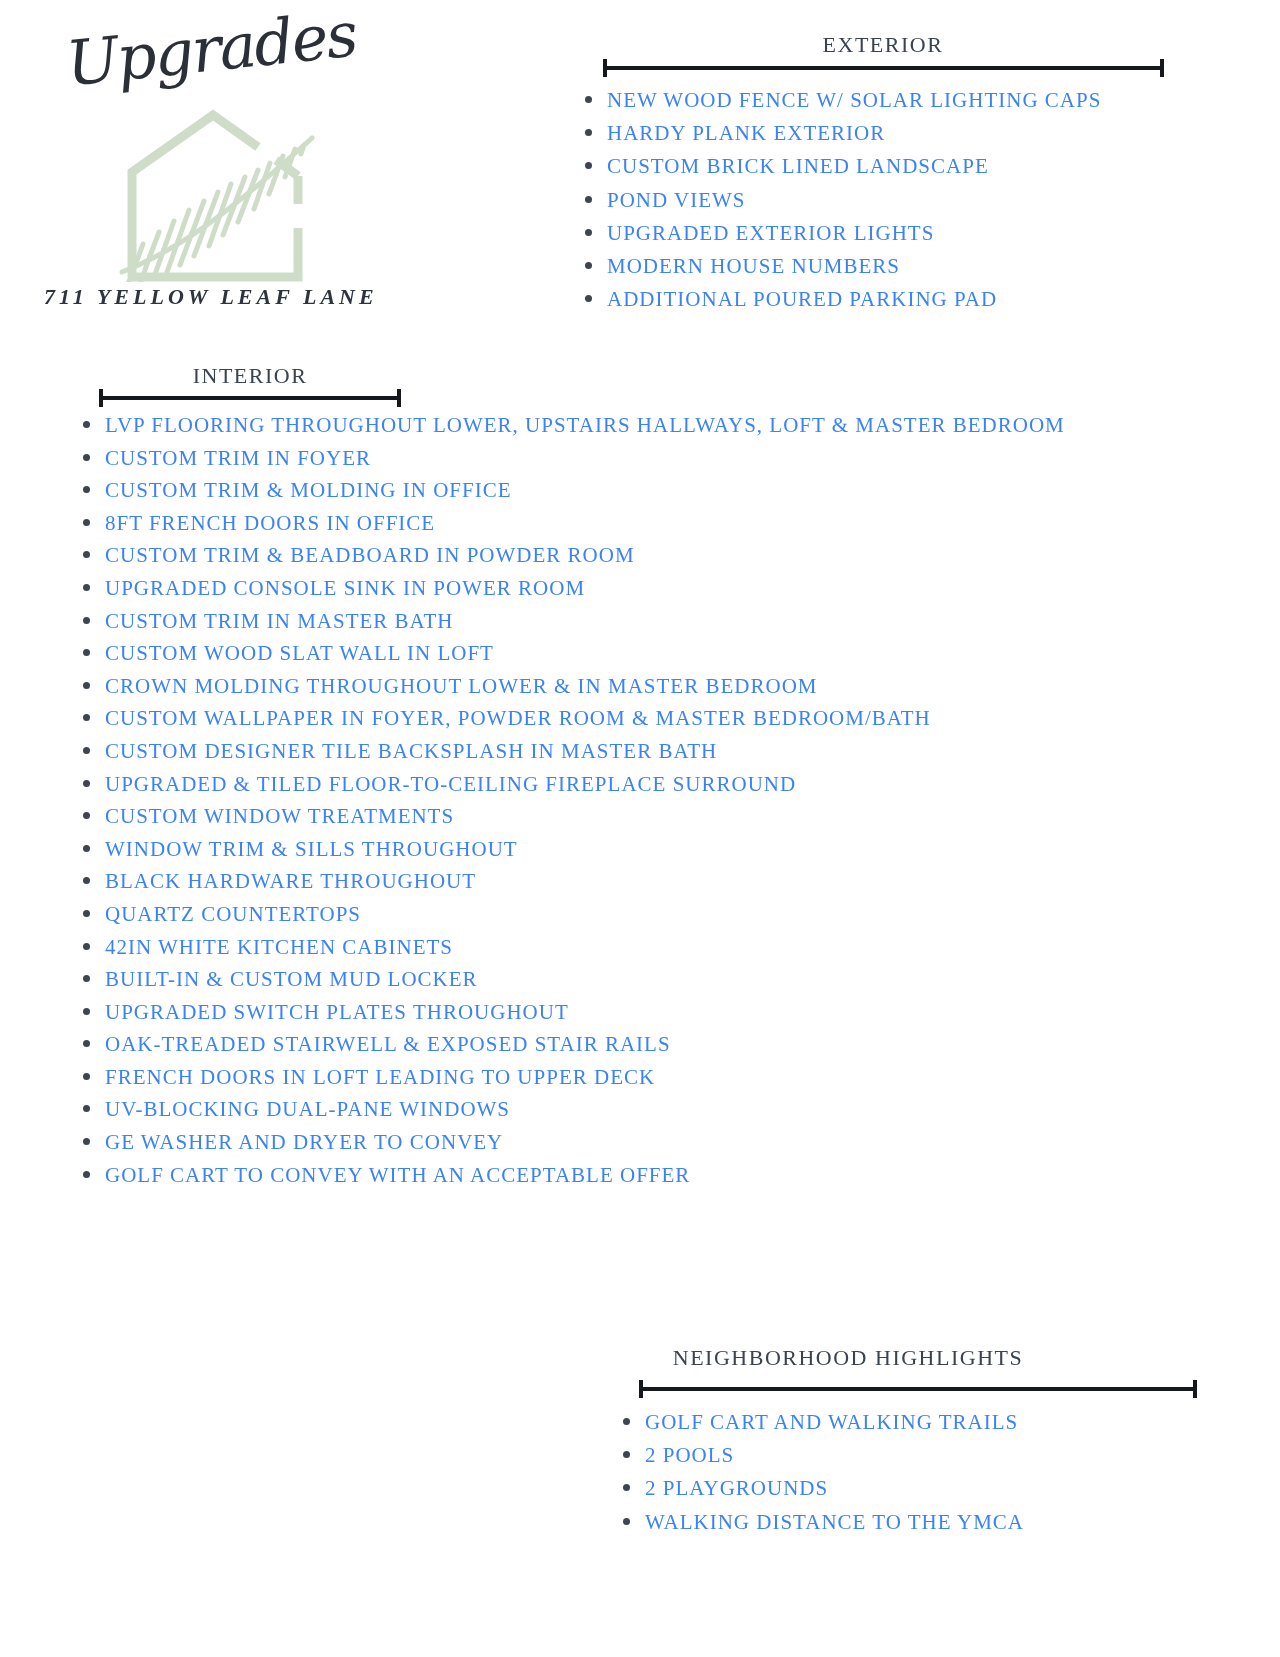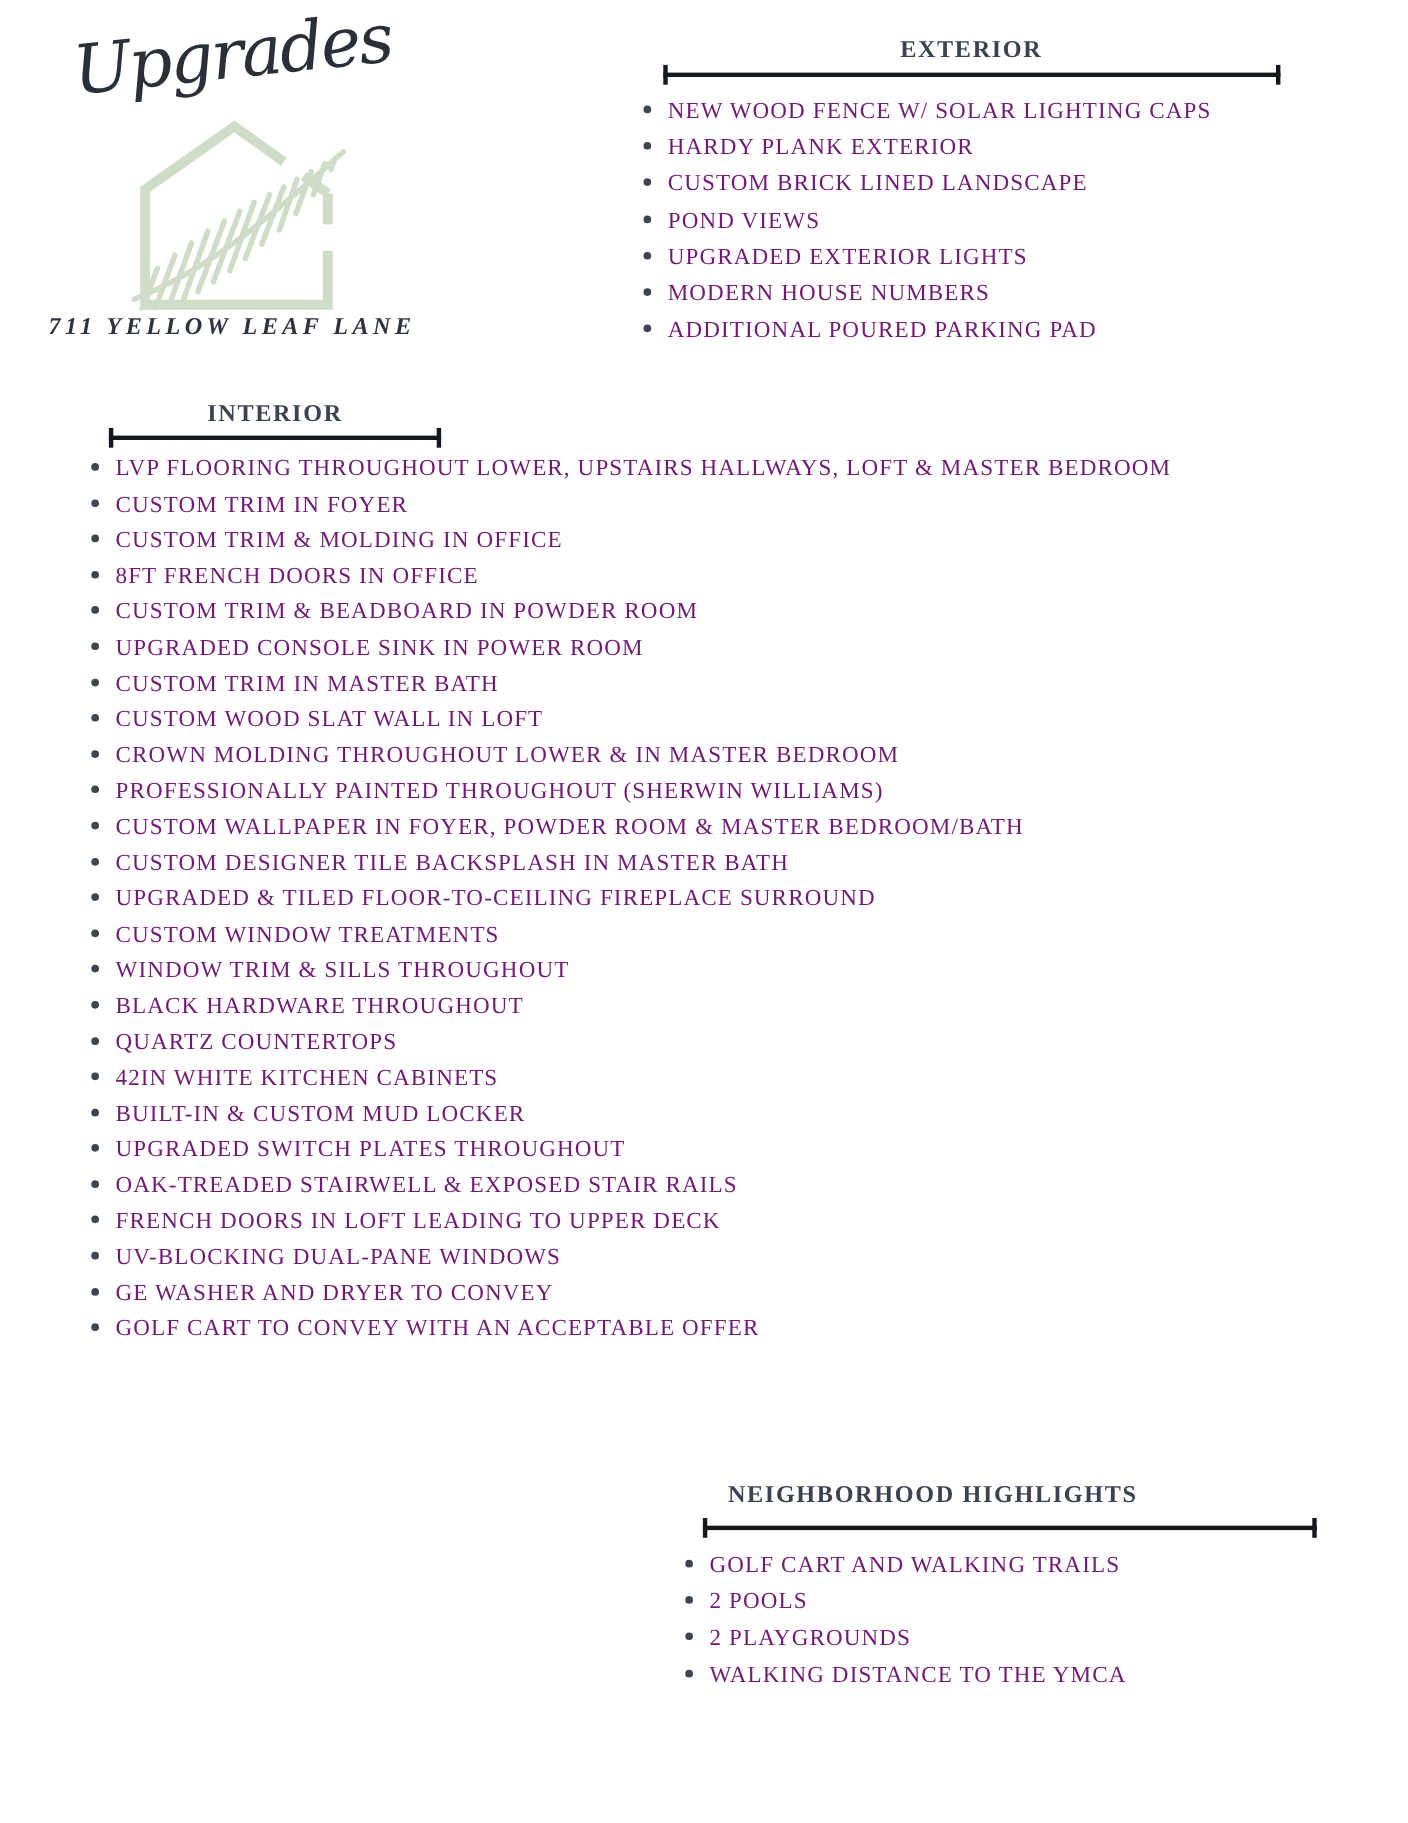--- a/index.html
+++ b/index.html
@@ -18,35 +18,35 @@
   .logo-mark{position:absolute;left:108px;top:108px;width:224px;height:174px;}
   .address{
     position:absolute;left:44px;top:284px;width:420px;
     font-size:22px;font-weight:bold;letter-spacing:4px;color:#2e343f;
     white-space:nowrap;
     font-style:italic;
   }
   
   .sec-title{
     position:absolute;width:440px;text-align:center;
-    font-size:22px;font-weight:bold;letter-spacing:1.5px;color:#3b4350;
+    font-size:22px;font-weight:normal;letter-spacing:1.5px;color:#3b4350;
     white-space:nowrap;
   }
   .rule{position:absolute;height:4px;background:#15181d;}
   .rule::before,.rule::after{
     content:'';position:absolute;top:-7px;width:4px;height:18px;background:#15181d;
   }
   .rule::before{left:0;}
   .rule::after{right:0;}
   ul.blist{
     position:absolute;list-style:none;margin:0;padding:0;
   }
   ul.blist li{
     position:relative;padding-left:24px;white-space:nowrap;
-    font-size:21px;letter-spacing:1px;color:#701a75;
+    font-size:21px;letter-spacing:1px;color:#3b82f6;
   }
   ul.blist li::before{
     content:'';position:absolute;left:2px;top:12px;
     width:7px;height:7px;border-radius:50%;background:#3e4550;
   }
   .ext-list li, .nbh-list li{line-height:33.2px;}
   .int-list li{line-height:32.6px;}
   
   .ext-title{left:663px;top:32px;}
   .ext-rule{left:603px;top:66px;width:561px;}
@@ -127,21 +127,20 @@
 
   <li>LVP FLOORING THROUGHOUT LOWER, UPSTAIRS HALLWAYS, LOFT &amp; MASTER BEDROOM</li>
       <li>CUSTOM TRIM IN FOYER</li>
       <li>CUSTOM TRIM &amp; MOLDING IN OFFICE</li>
       <li>8FT FRENCH DOORS IN OFFICE</li>
       <li>CUSTOM TRIM &amp; BEADBOARD IN POWDER ROOM</li>
       <li>UPGRADED CONSOLE SINK IN POWER ROOM</li>
       <li>CUSTOM TRIM IN MASTER BATH</li>
       <li>CUSTOM WOOD SLAT WALL IN LOFT</li>
       <li>CROWN MOLDING THROUGHOUT LOWER &amp; IN MASTER BEDROOM</li>
-      <li>PROFESSIONALLY PAINTED THROUGHOUT (SHERWIN WILLIAMS)</li>
       <li>CUSTOM WALLPAPER IN FOYER, POWDER ROOM &amp; MASTER BEDROOM/BATH</li>
       <li>CUSTOM DESIGNER TILE BACKSPLASH IN MASTER BATH</li>
       <li>UPGRADED &amp; TILED FLOOR-TO-CEILING FIREPLACE SURROUND</li>
       <li>CUSTOM WINDOW TREATMENTS</li>
       <li>WINDOW TRIM &amp; SILLS THROUGHOUT</li>
       <li>BLACK HARDWARE THROUGHOUT</li>
       <li>QUARTZ COUNTERTOPS</li>
       <li>42IN WHITE KITCHEN CABINETS</li>
       <li>BUILT-IN &amp; CUSTOM MUD LOCKER</li>
       <li>UPGRADED SWITCH PLATES THROUGHOUT</li>

